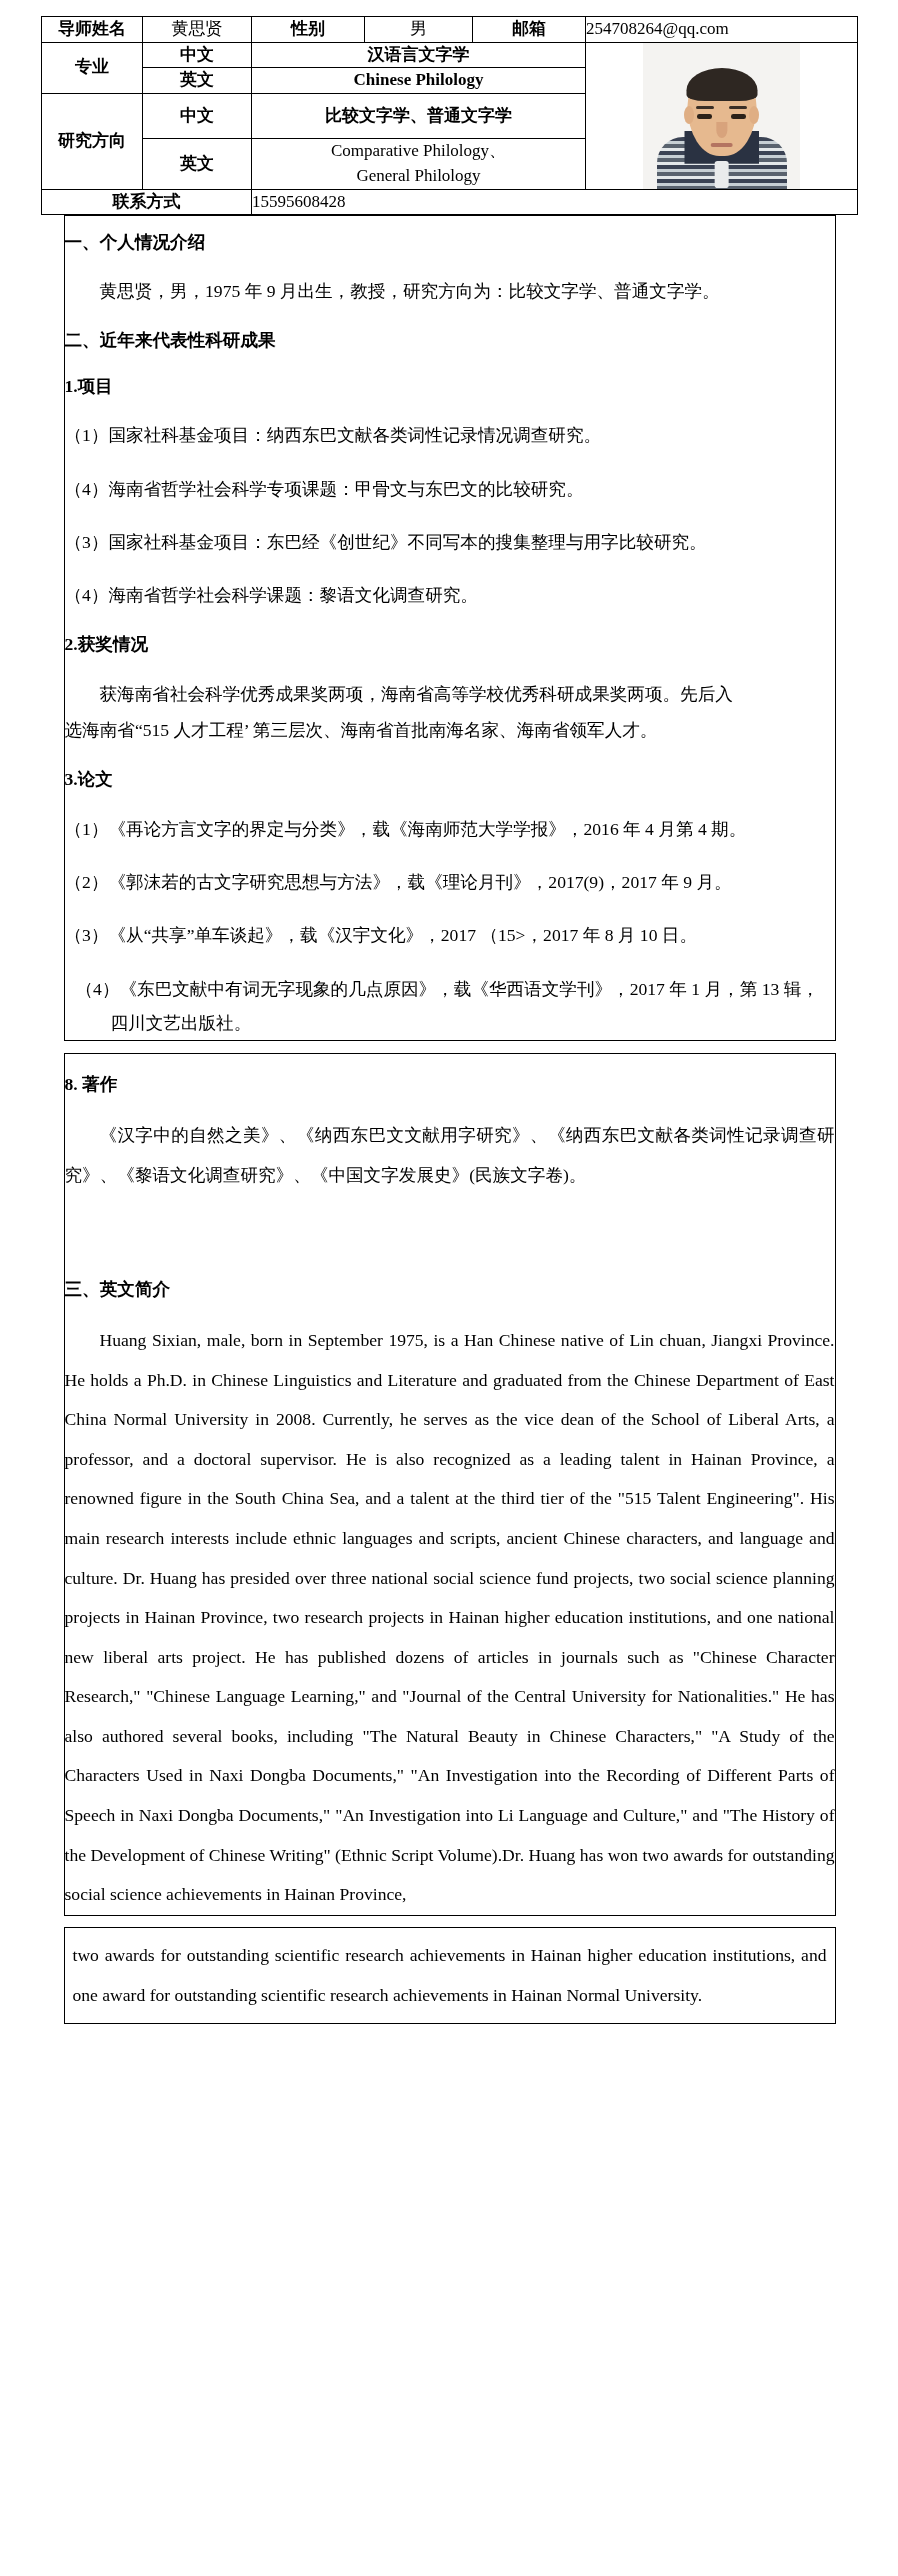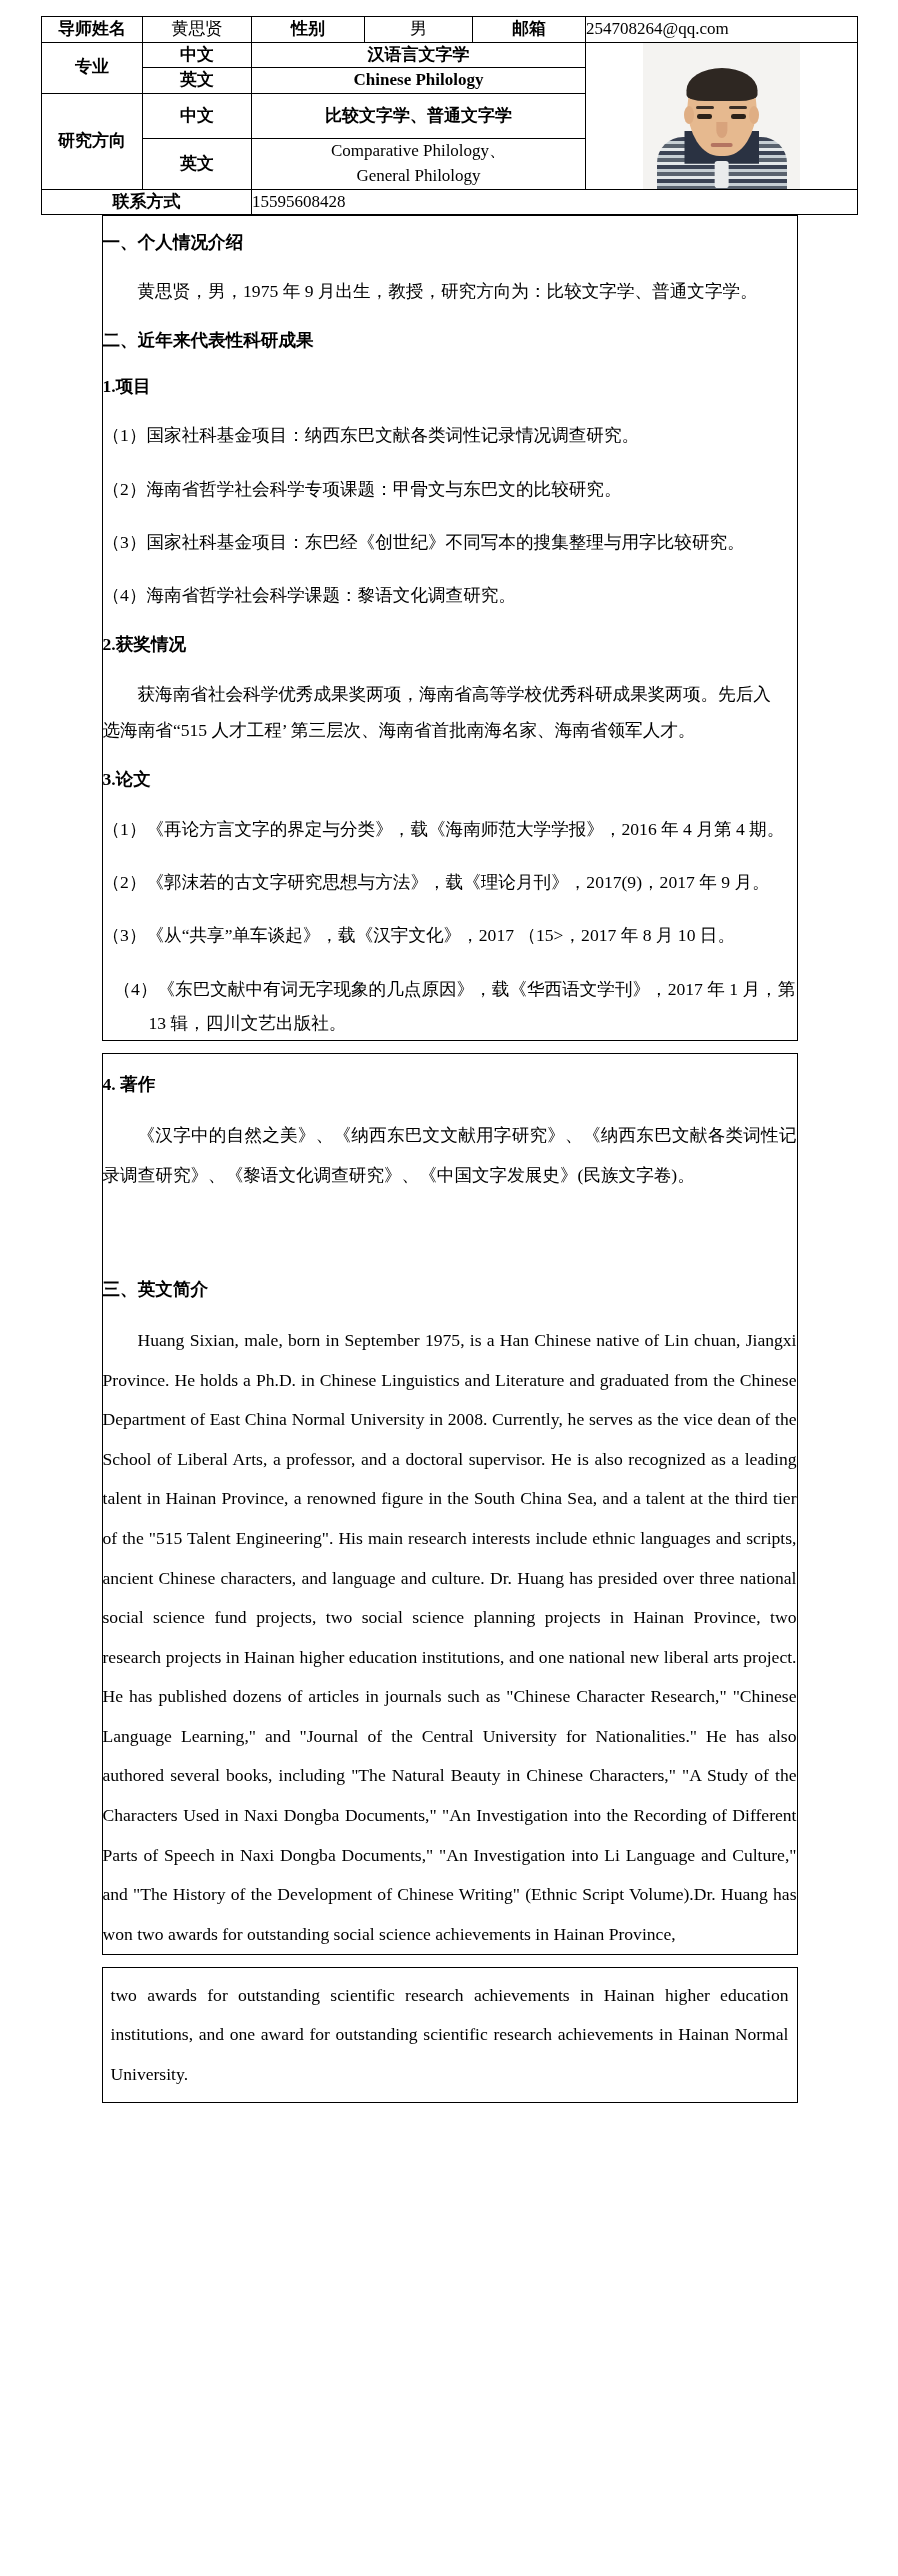--- a/index.html
+++ b/index.html
@@ -19,21 +19,21 @@
     position: relative;
     background: #ffffff;
     padding: 0;
   }
 
   
   .doc-table {
     border-collapse: collapse;
     table-layout: fixed;
     margin: 0 auto;
-    width: 696px;
+    width: 772px;
   }
   .doc-table td {
     border: 1.1px solid #000000;
     padding: 0;
     vertical-align: middle;
     font-size: 17px;
     line-height: 1.45;
   }
 
   
@@ -322,21 +322,21 @@
       <tr>
         <td class="content-cell">
 
           <h3 class="sec-head">一、个人情况介绍</h3>
           <p class="para">黄思贤，男，1975 年 9 月出生，教授，研究方向为：比较文字学、普通文字学。</p>
 
           <h3 class="sec-head">二、近年来代表性科研成果</h3>
 
           <h4 class="sub-head">1.项目</h4>
           <p class="item">（1）国家社科基金项目：纳西东巴文献各类词性记录情况调查研究。</p>
-          <p class="item">（2）海南省哲学社会科学专项课题：甲骨文与东巴文的比较研究。</p>
+          <p class="item">（4）海南省哲学社会科学专项课题：甲骨文与东巴文的比较研究。</p>
           <p class="item">（3）国家社科基金项目：东巴经《创世纪》不同写本的搜集整理与用字比较研究。</p>
           <p class="item">（4）海南省哲学社会科学课题：黎语文化调查研究。</p>
 
           <h4 class="sub-head">2.获奖情况</h4>
           <p class="para" style="margin-bottom:2px">获海南省社会科学优秀成果奖两项，海南省高等学校优秀科研成果奖两项。先后入</p>
           <p class="para" style="text-indent:0">选海南省“515 人才工程’ 第三层次、海南省首批南海名家、海南省领军人才。</p>
 
           <h4 class="sub-head">3.论文</h4>
           <p class="item">（1）《再论方言文字的界定与分类》，载《海南师范大学学报》，2016 年 4 月第 4 期。</p>
           <p class="item">（2）《郭沫若的古文字研究思想与方法》，载《理论月刊》，2017(9)，2017 年 9 月。</p>
@@ -348,21 +348,21 @@
     </tbody>
   </table>
 
   <div class="block-gap"></div>
 
   <table class="doc-table content-table">
     <tbody>
       <tr>
         <td class="content-cell">
 
-          <h4 class="sub-head">4. 著作</h4>
+          <h4 class="sub-head">8. 著作</h4>
           <p class="justify" style="text-align-last:left">《汉字中的自然之美》、《纳西东巴文文献用字研究》、《纳西东巴文献各类词性记录调查研究》、《黎语文化调查研究》、《中国文字发展史》(民族文字卷)。</p>
 
           <div class="spacer-lg"></div>
 
           <h3 class="sec-head">三、英文简介</h3>
 
           <p class="justify">Huang Sixian, male, born in September 1975, is a Han Chinese native of Lin chuan, Jiangxi Province. He holds a Ph.D. in Chinese Linguistics and Literature and graduated from the Chinese Department of East China Normal University in 2008. Currently, he serves as the vice dean of the School of Liberal Arts, a professor, and a doctoral supervisor. He is also recognized as a leading talent in Hainan Province, a renowned figure in the South China Sea, and a talent at the third tier of the "515 Talent Engineering". His main research interests include ethnic languages and scripts, ancient Chinese characters, and language and culture. Dr. Huang has presided over three national social science fund projects, two social science planning projects in Hainan Province, two research projects in Hainan higher education institutions, and one national new liberal arts project. He has published dozens of articles in journals such as "Chinese Character Research," "Chinese Language Learning," and "Journal of the Central University for Nationalities." He has also authored several books, including "The Natural Beauty in Chinese Characters," "A Study of the Characters Used in Naxi Dongba Documents," "An Investigation into the Recording of Different Parts of Speech in Naxi Dongba Documents," "An Investigation into Li Language and Culture," and "The History of the Development of Chinese Writing" (Ethnic Script Volume).Dr. Huang has won two awards for outstanding social science achievements in Hainan Province,</p>
 
         </td>
       </tr>

